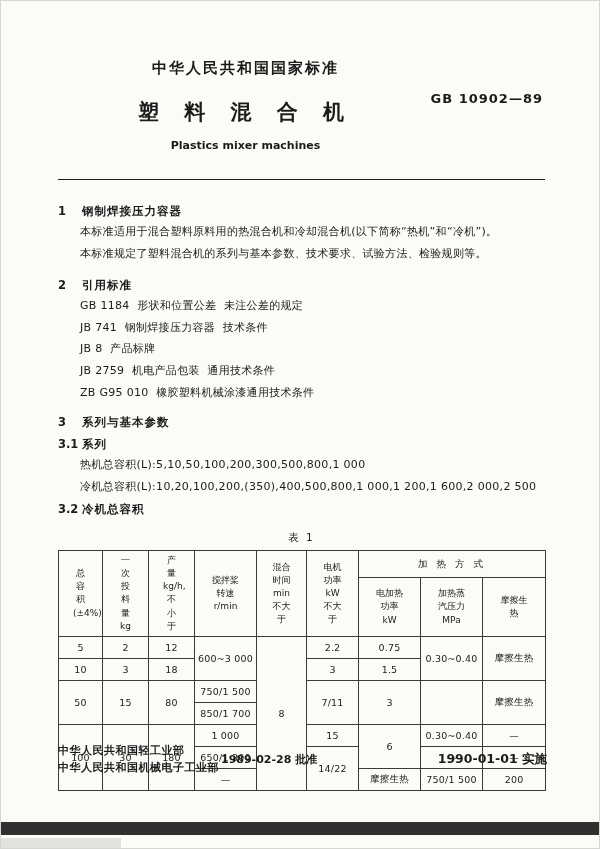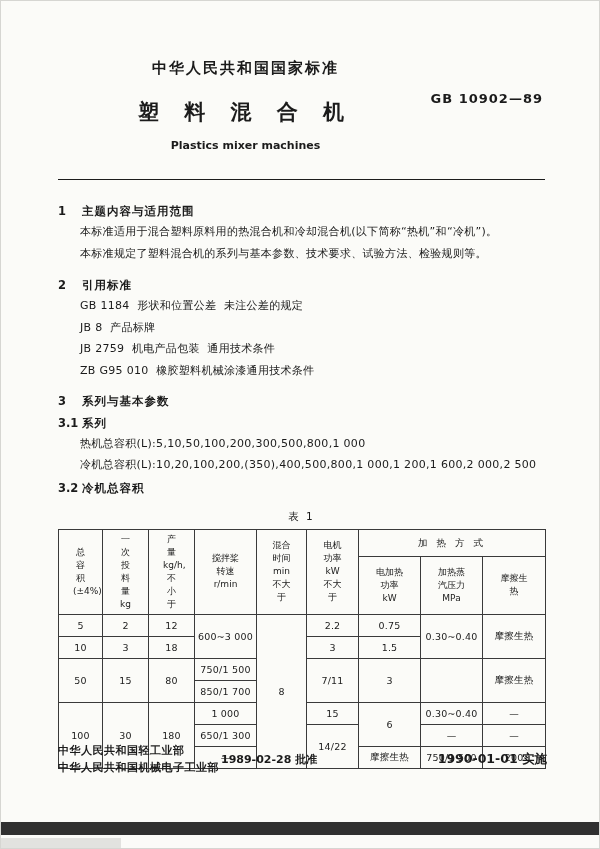--- a/index.html
+++ b/index.html
@@ -52,31 +52,32 @@
     <div class="doc-header">
       <div class="org">中华人民共和国国家标准</div>
       <div class="gb">GB 10902—89</div>
       <div class="title">塑 料 混 合 机</div>
       <div class="en">Plastics mixer machines</div>
     </div>
     <div class="rule"></div>
 
     <div class="s1">
       <div class="sec-h">
-        <span class="num">1</span><span>主题内容与适用范围</span>
+        <span class="num">1</span><span>钢制焊接压力容器</span>
       </div>
       <p class="bodyline">本标准适用于混合塑料原料用的热混合机和冷却混合机(以下简称“热机”和“冷机”)。</p>
       <p class="bodyline">本标准规定了塑料混合机的系列与基本参数、技术要求、试验方法、检验规则等。</p>
     </div>
 
     <div class="s2">
       <div class="sec-h">
         <span class="num">2</span><span>引用标准</span>
       </div>
       <p class="bodyline ref-line">GB 1184  形状和位置公差  未注公差的规定</p>
+      <p class="bodyline ref-line">JB 741  钢制焊接压力容器  技术条件</p>
       <p class="bodyline ref-line">JB 8  产品标牌</p>
       <p class="bodyline ref-line">JB 2759  机电产品包装  通用技术条件</p>
       <p class="bodyline ref-line">ZB G95 010  橡胶塑料机械涂漆通用技术条件</p>
     </div>
 
     <div class="s3">
       <div class="sec-h">
         <span class="num">3</span><span>系列与基本参数</span>
       </div>
       <div class="sec-h sub">

